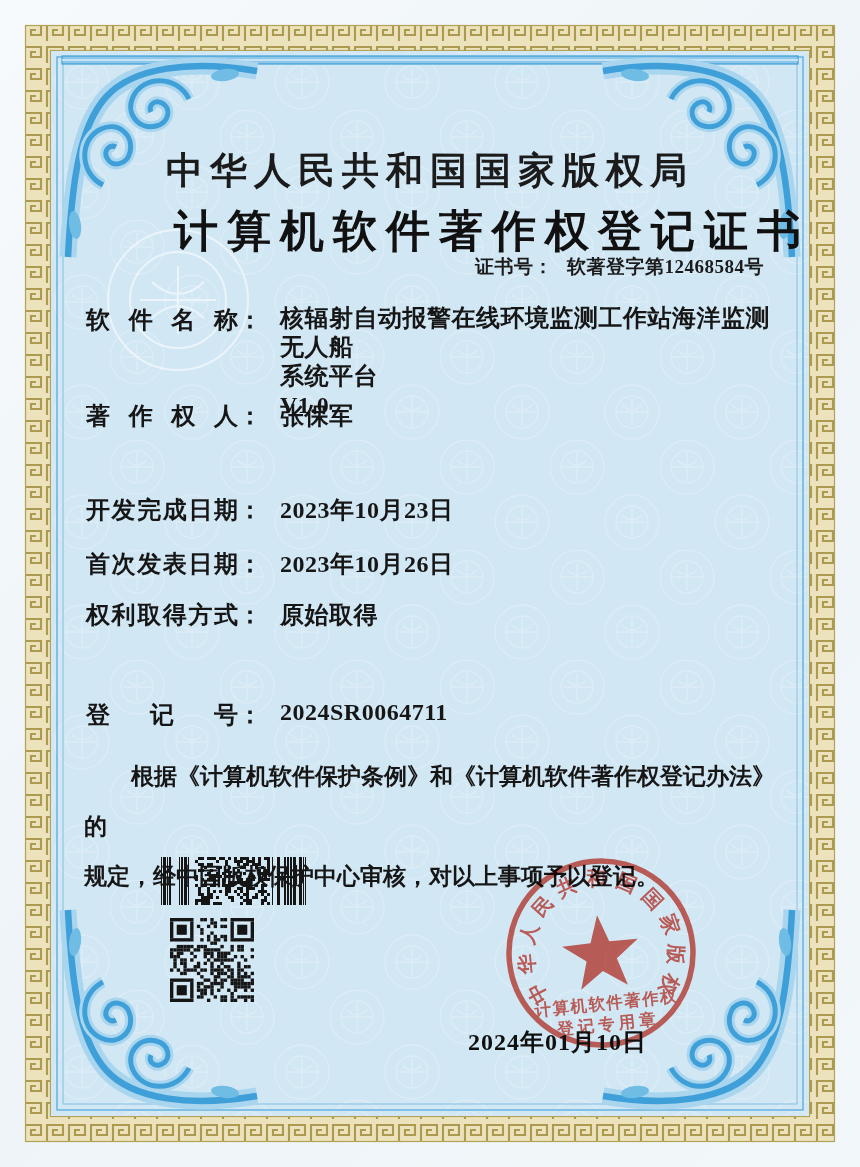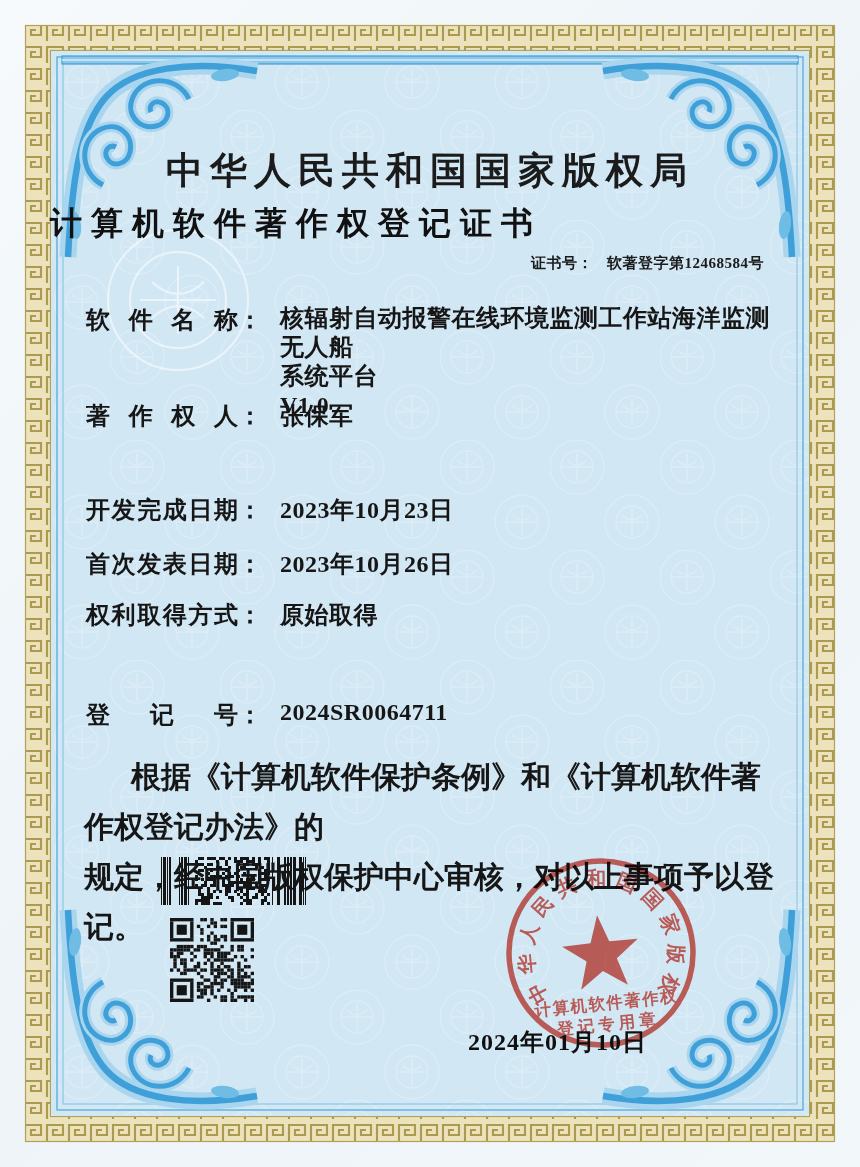--- a/index.html
+++ b/index.html
@@ -10,43 +10,43 @@
     overflow:hidden;
   }
   .bg-svg { position:absolute; left:0; top:0; width:860px; height:1167px; }
   .layer { position:absolute; color:#141414; }
 
   .authority {
     left:50px; top:146px; width:760px; text-align:center;
     font-size:37px; font-weight:900; letter-spacing:7px; color:#1b1b1b;
   }
   .cert-title {
-    left:50px; top:202px; width:760px; text-align:left;
-    font-size:32px; font-weight:900; letter-spacing:9px; color:#111;
+    left:50px; top:202px; width:760px; text-align:right;
+    font-size:44px; font-weight:900; letter-spacing:9px; color:#111;
   }
   .cert-no {
-    right:96px; top:254px; font-size:15px; font-weight:700; color:#1b1b1b;
+    right:96px; top:254px; font-size:19px; font-weight:700; color:#1b1b1b;
     letter-spacing:0.5px;
   }
   .cert-no .gap { display:inline-block; width:14px; }
 
   .field-row { position:absolute; left:86px; width:700px; font-weight:700; color:#161616; }
   .row-label {
     display:inline-block; width:152px; font-size:24px;
     text-align:justify; text-align-last:justify; vertical-align:top;
   }
   .row-colon { font-size:24px; vertical-align:top; }
   .row-value {
     position:absolute; left:194px; top:0; width:506px;
     font-size:24px; letter-spacing:0.5px;
   }
   .row-value .vline { line-height:29px; }
 
   .statement {
-    left:84px; top:752px; width:700px; font-size:30px; font-weight:700;
+    left:84px; top:752px; width:700px; font-size:23px; font-weight:700;
     color:#161616; line-height:50px;
   }
   .statement .indent { text-indent:47px; }
 
   .barcode-wrap { left:158px; top:856px; width:148px; height:50px; }
   .qr-wrap { left:170px; top:918px; width:84px; height:84px; }
 
   .seal-wrap { left:498px; top:850px; width:206px; height:206px; mix-blend-mode:multiply; }
   .issue-date {
     left:468px; top:1026px; width:272px; text-align:left;

